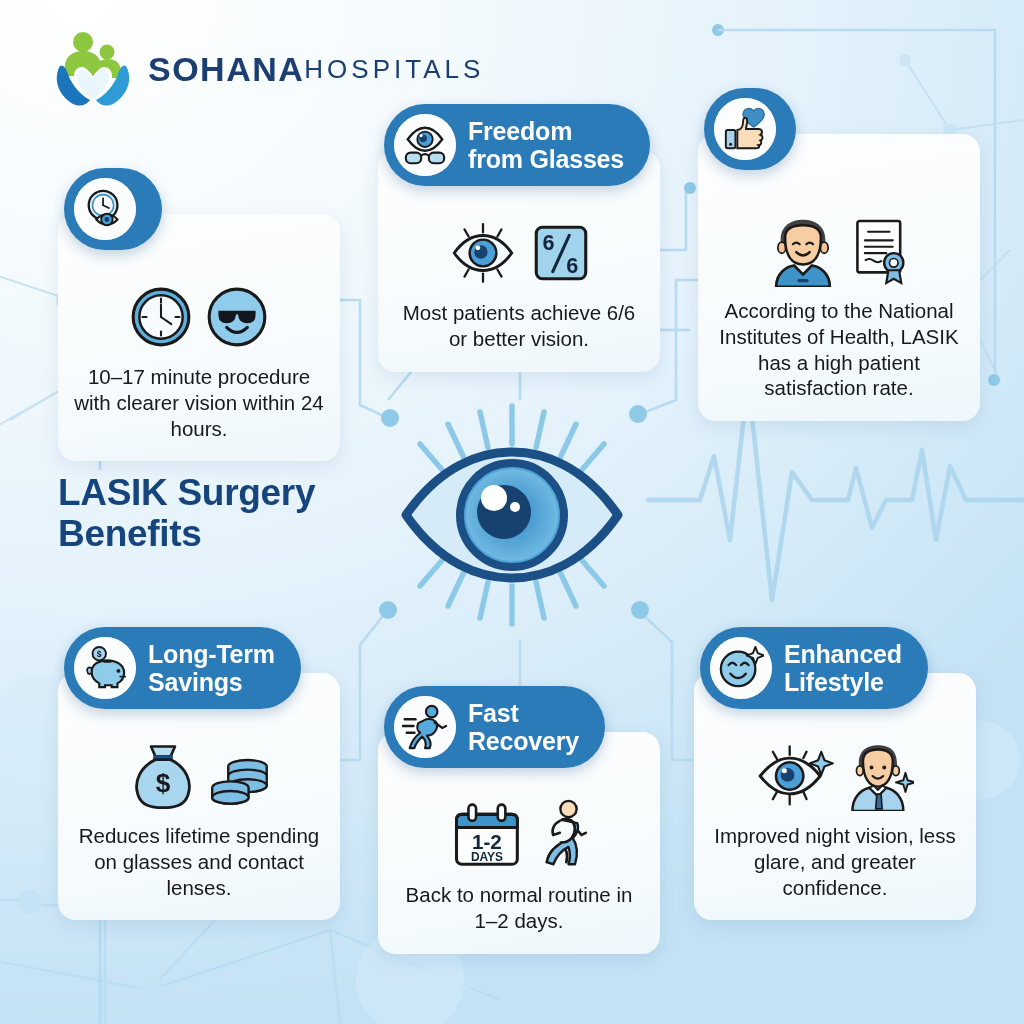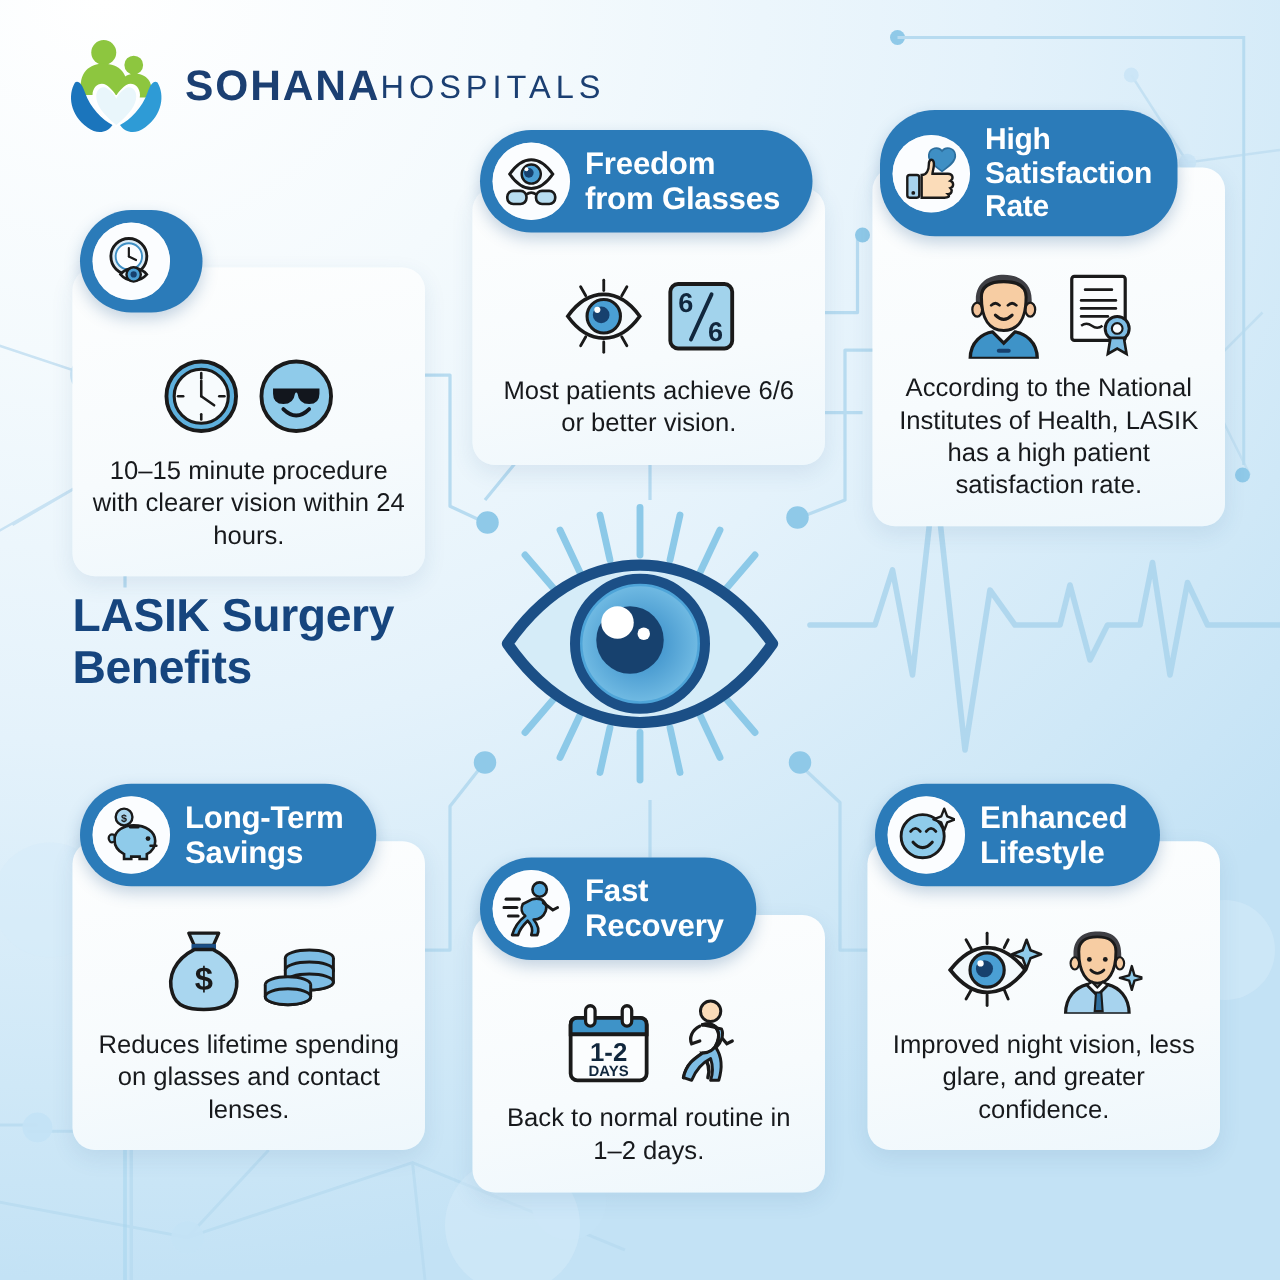--- a/index.html
+++ b/index.html
@@ -227,21 +227,21 @@
             <line x1="32" y1="32" x2="32" y2="20"></line>
             <line x1="32" y1="32" x2="42" y2="39"></line>
           </g>
         </svg>
         <svg width="66" height="66" viewBox="0 0 64 64">
           <circle cx="32" cy="32" r="27" fill="#8fcbea" stroke="#1a1a1a" stroke-width="3"></circle>
           <path d="M14 26 L50 26 L50 30 Q50 38 42 38 Q34 38 33 30 Q32 28 31 30 Q30 38 22 38 Q14 38 14 30 Z" fill="#12161d"></path>
           <path d="M22 42 Q32 52 42 42" stroke="#12161d" stroke-width="3" fill="none" stroke-linecap="round"></path>
         </svg>
       </div>
-      <div class="card-text">10–15 minute procedure with clearer vision within 24 hours.</div>
+      <div class="card-text">10–17 minute procedure with clearer vision within 24 hours.</div>
     </div>
     <div class="card-head">
       <div class="badge">
         <svg viewBox="0 0 48 48">
           <circle cx="22" cy="20" r="15" fill="#dcecf6" stroke="#1a1a1a" stroke-width="2.4"></circle>
           <circle cx="22" cy="20" r="11" fill="#fbfdff" stroke="#3f8fc4" stroke-width="1.6"></circle>
           <g stroke="#1a1a1a" stroke-width="1.8" stroke-linecap="round">
             <line x1="22" y1="20" x2="22" y2="13"></line>
             <line x1="22" y1="20" x2="28" y2="23"></line>
           </g>
@@ -330,23 +330,20 @@
     </div>
     <div class="card-head">
       <div class="badge">
         <svg viewBox="0 0 48 48">
           <path d="M33 5 C36 1 43 2 44 8 C45 14 37 19 33 22 C29 19 21 14 22 8 C23 2 30 1 33 5 Z" fill="#3f8fc4" stroke="#2d6f9e" stroke-width="1.4"></path>
           <rect x="4" y="25" width="10" height="19" rx="2" fill="#a7d3ee" stroke="#1a1a1a" stroke-width="2"></rect>
           <circle cx="9" cy="40" r="1.6" fill="#1a1a1a"></circle>
           <path d="M16 44 L16 25 C20 25 22 21 22 16 C22 12 25 11 26 14 C27 17 25 22 25 24 L38 24 C42 24 43 28 40 30 C43 31 43 35 40 36 C42 38 41 41 38 41 C40 43 38 44 35 44 Z" fill="#fbdcb9" stroke="#1a1a1a" stroke-width="2"></path>
         </svg>
       </div>
-      <div class="card-title">High
-Satisfaction
-Rate</div>
     </div>
   </div>
 
   <div class="card" id="card-savings">
     <div class="card-body">
       <div class="card-icons">
         <svg width="72" height="72" viewBox="0 0 66 66">
           <path d="M22 6 L44 6 L40 15 L26 15 Z" fill="#b7ddf2" stroke="#1a1a1a" stroke-width="2.4" stroke-linejoin="round"></path>
           <rect x="24" y="14" width="18" height="4" fill="#1b4f86"></rect>
           <path d="M26 18 C12 25 6 38 10 50 C13 60 22 62 33 62 C44 62 53 60 56 50 C60 38 54 25 40 18 Z" fill="#a9d6ef" stroke="#1a1a1a" stroke-width="2.6"></path>

